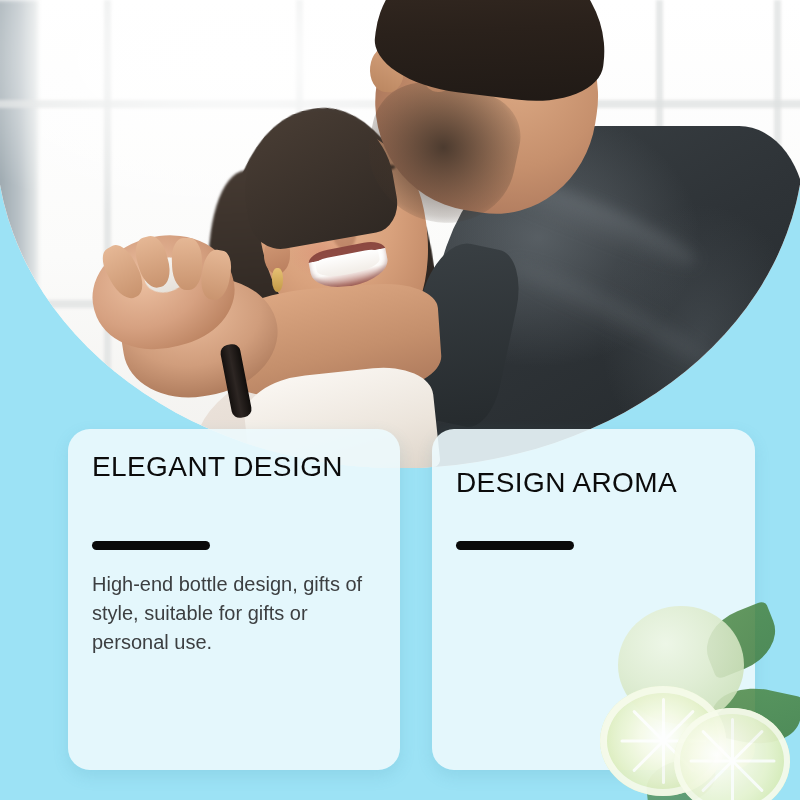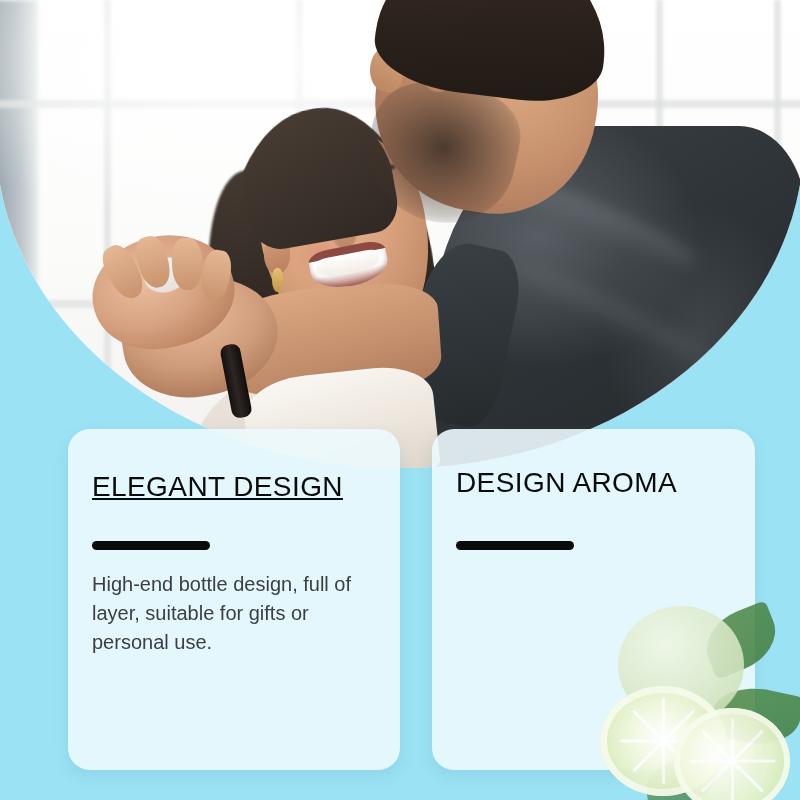--- a/index.html
+++ b/index.html
@@ -350,23 +350,23 @@
       <div class="finger f1"></div>
       <div class="finger f2"></div>
       <div class="finger f3"></div>
       <div class="finger f4"></div>
       <div class="bracelet"></div>
 
     </div>
   </div>
 
   <div class="card card-left">
-    <div class="card-title" style="position:absolute;left:24px;top:42px;text-decoration:underline;">ELEGANT DESIGN</div>
+    <div class="card-title" style="position:absolute;left:24px;top:22px;">ELEGANT DESIGN</div>
     <div class="card-rule r-pos"></div>
-    <div class="card-body b-pos">High-end bottle design, full of layer, suitable for gifts or personal use.</div>
+    <div class="card-body b-pos">High-end bottle design, gifts of style, suitable for gifts or personal use.</div>
   </div>
 
   <div class="card card-right">
     <div class="card-title" style="position:absolute;left:24px;top:38px;">DESIGN AROMA</div>
     <div class="card-rule r-pos"></div>
   </div>
 
   <div class="decor">
     <div class="leaf leaf1"></div>
     <div class="leaf leaf2"></div>

